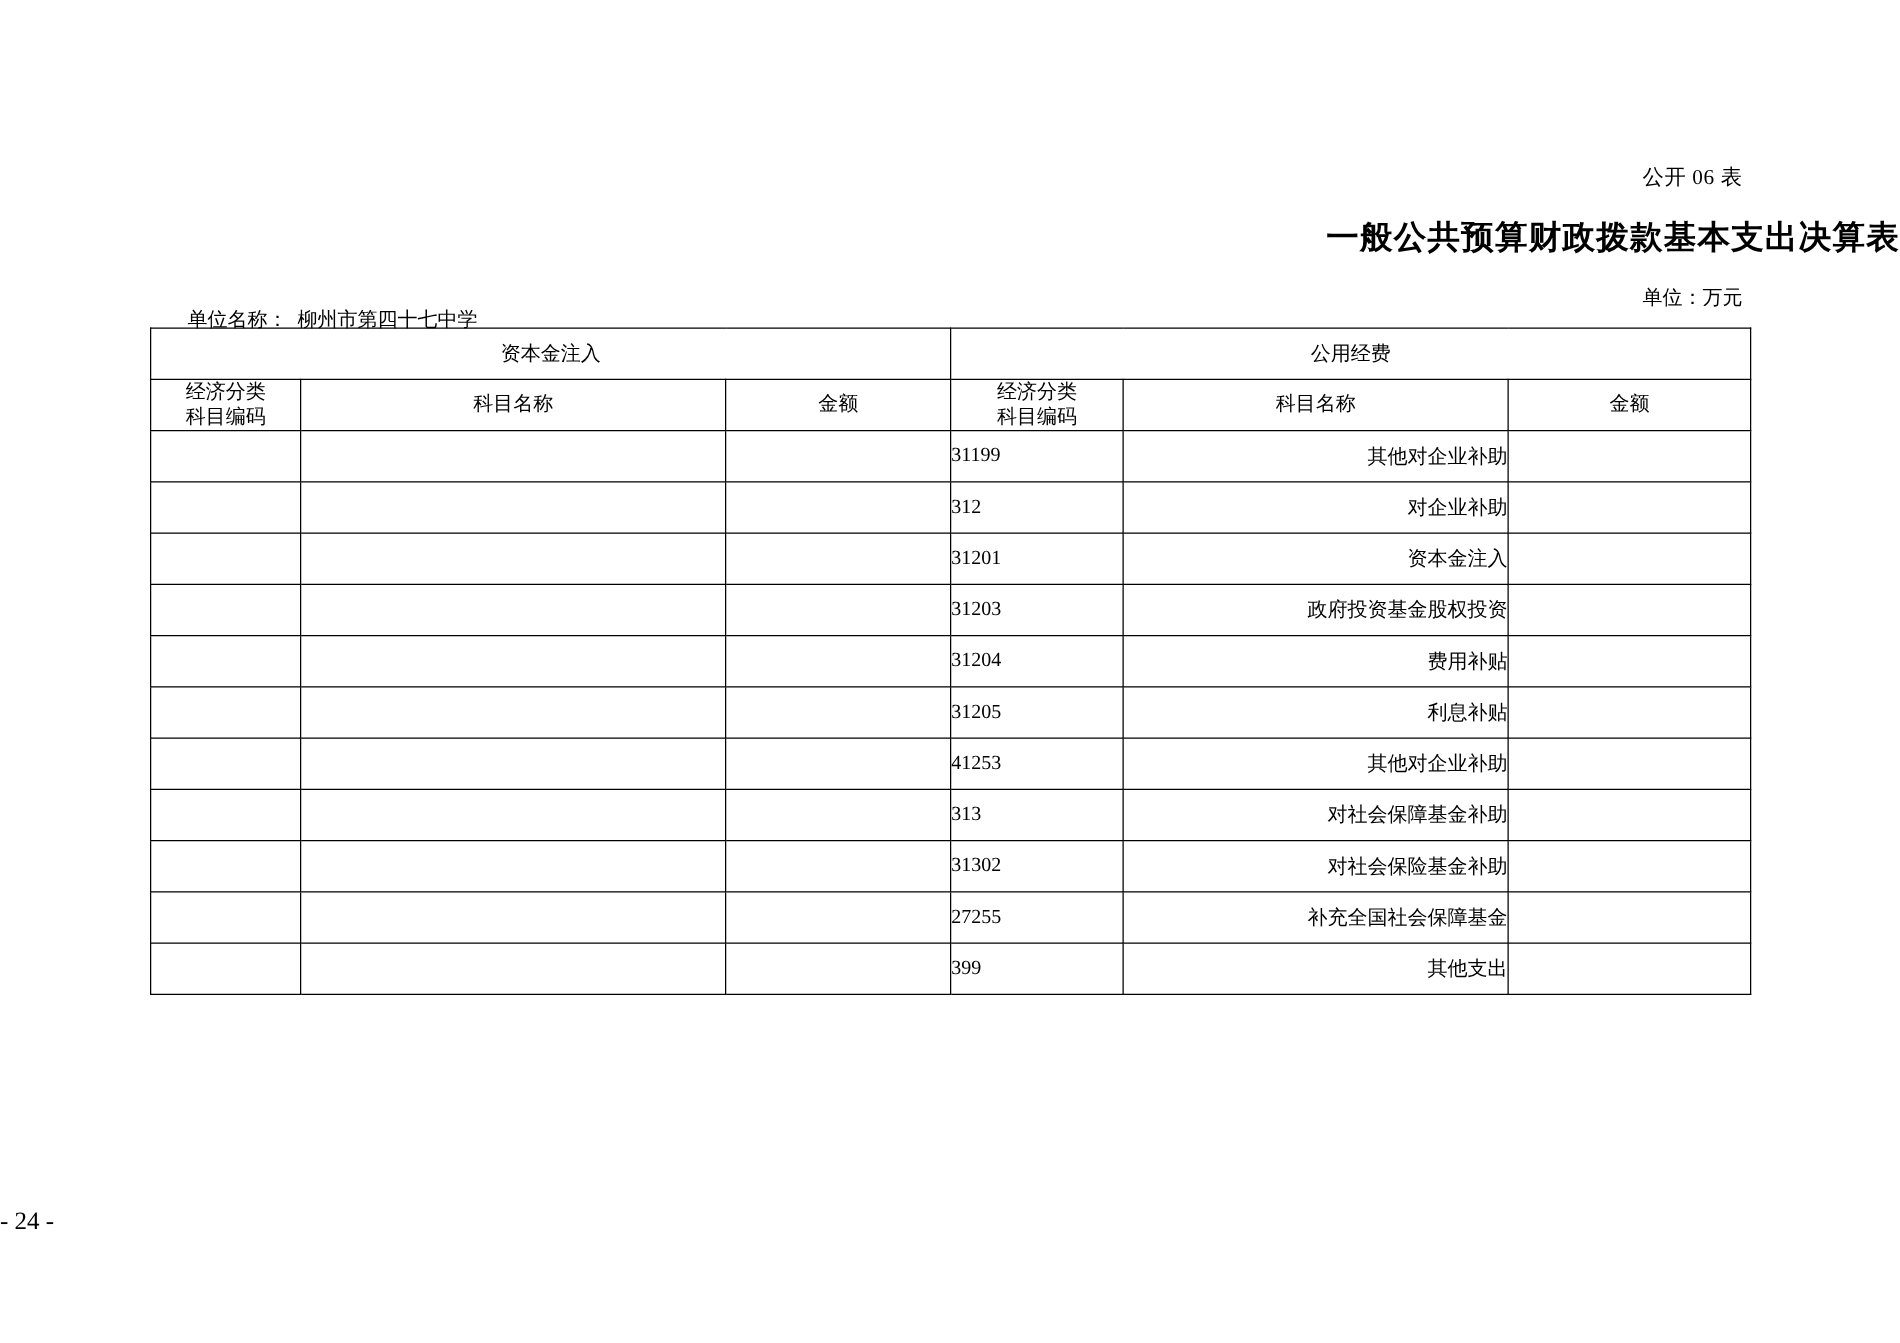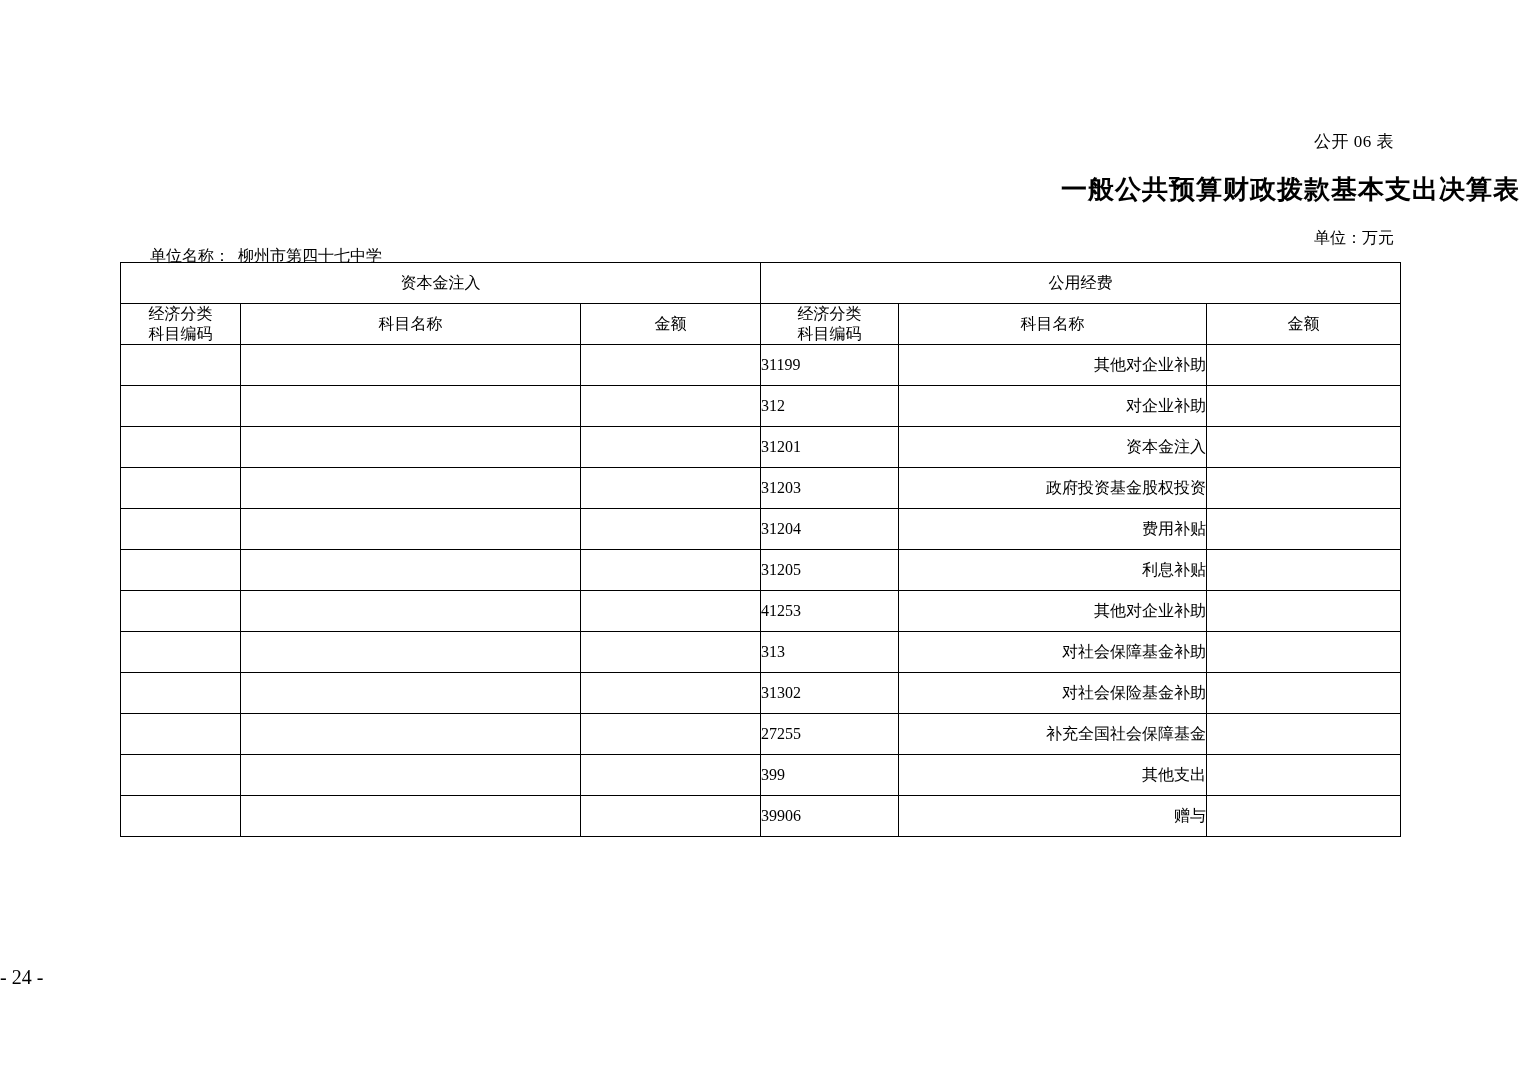--- a/index.html
+++ b/index.html
@@ -231,26 +231,18 @@
           <td class="cell-amount"></td>
         </tr>
         <tr>
           <td class="cell-code"></td>
           <td class="cell-name"></td>
           <td class="cell-amount"></td>
           <td class="cell-code">399</td>
           <td class="cell-name">其他支出</td>
           <td class="cell-amount"></td>
         </tr>
-        <tr>
-          <td class="cell-code"></td>
-          <td class="cell-name"></td>
-          <td class="cell-amount"></td>
-          <td class="cell-code">39906</td>
-          <td class="cell-name">赠与</td>
-          <td class="cell-amount"></td>
-        </tr>
       </tbody>
   </table>
 
   <div class="page-number">- 24 -</div>
 
 </div>
 
 </body></html>

